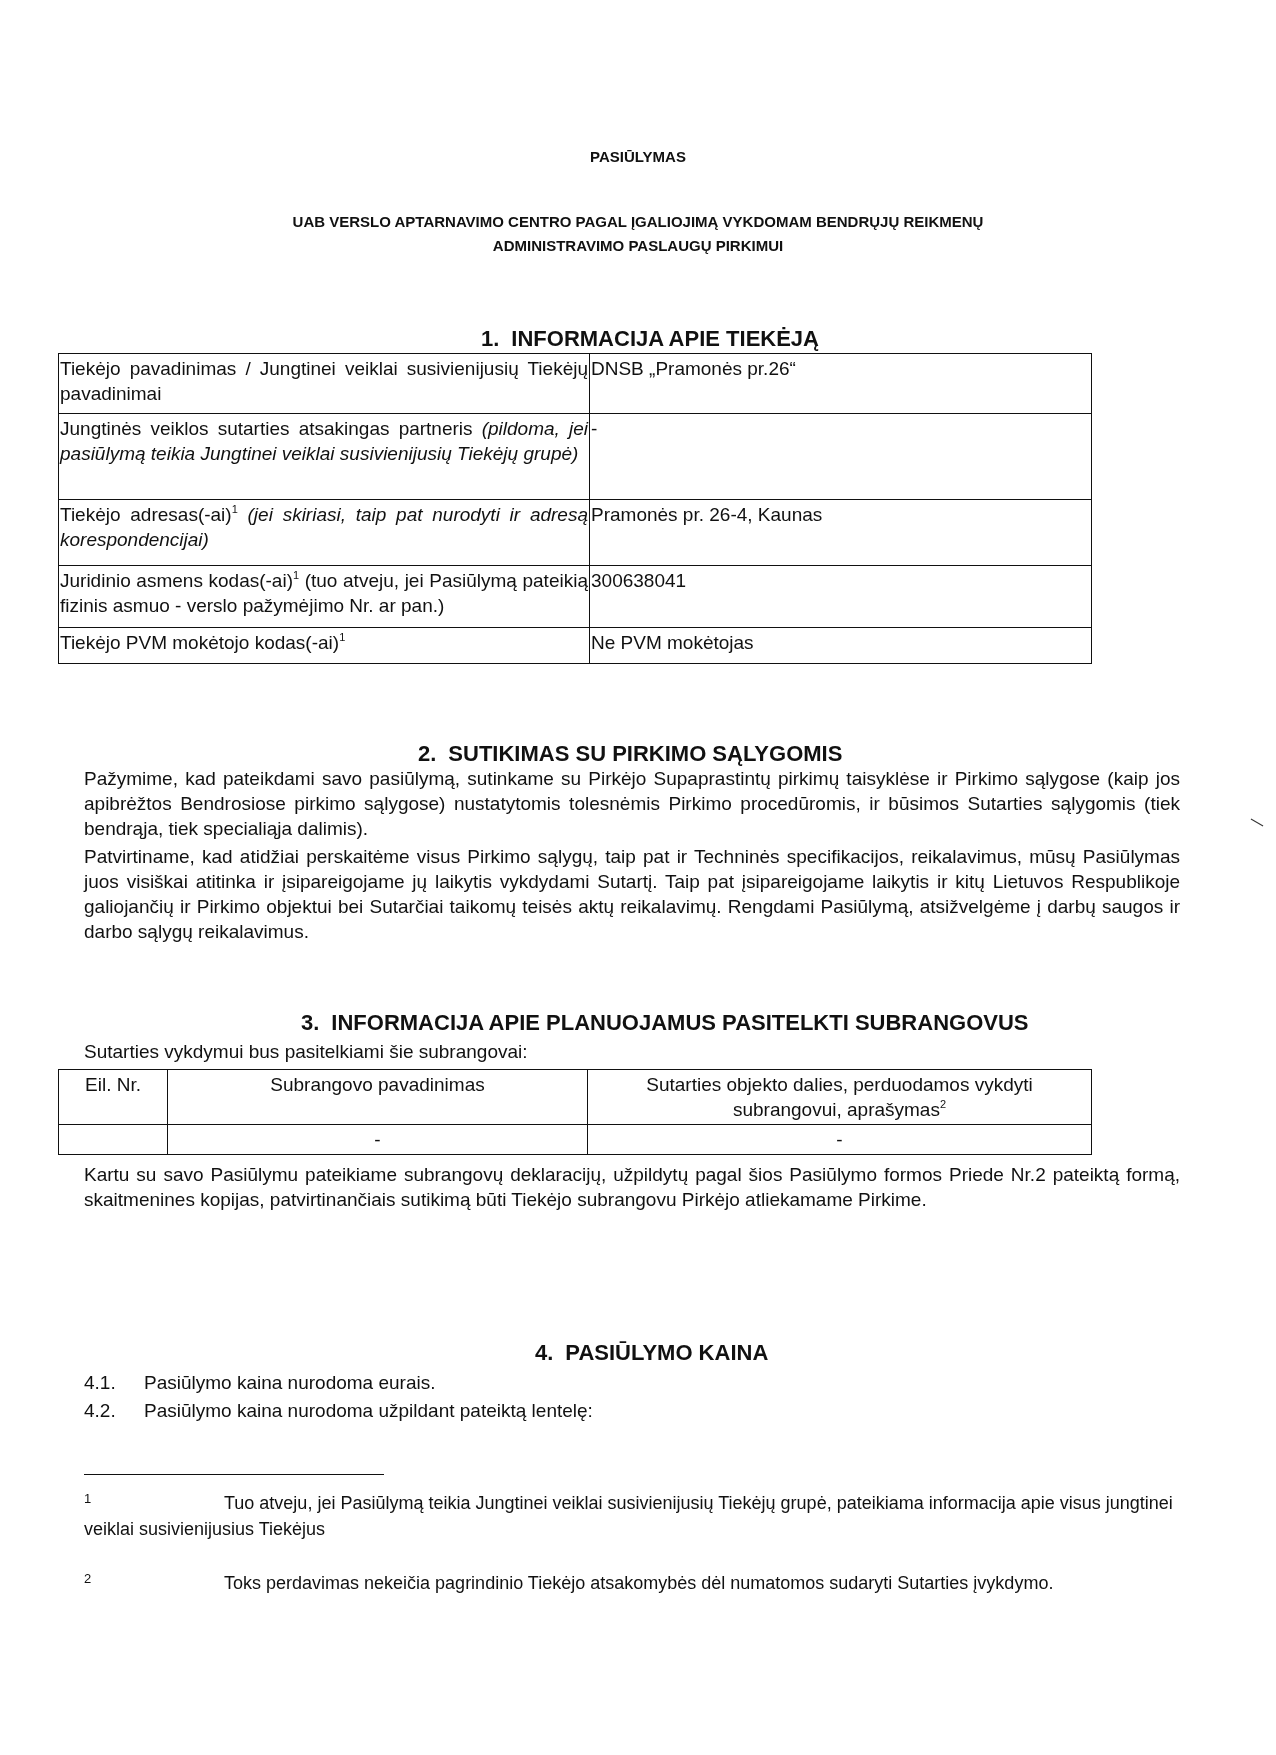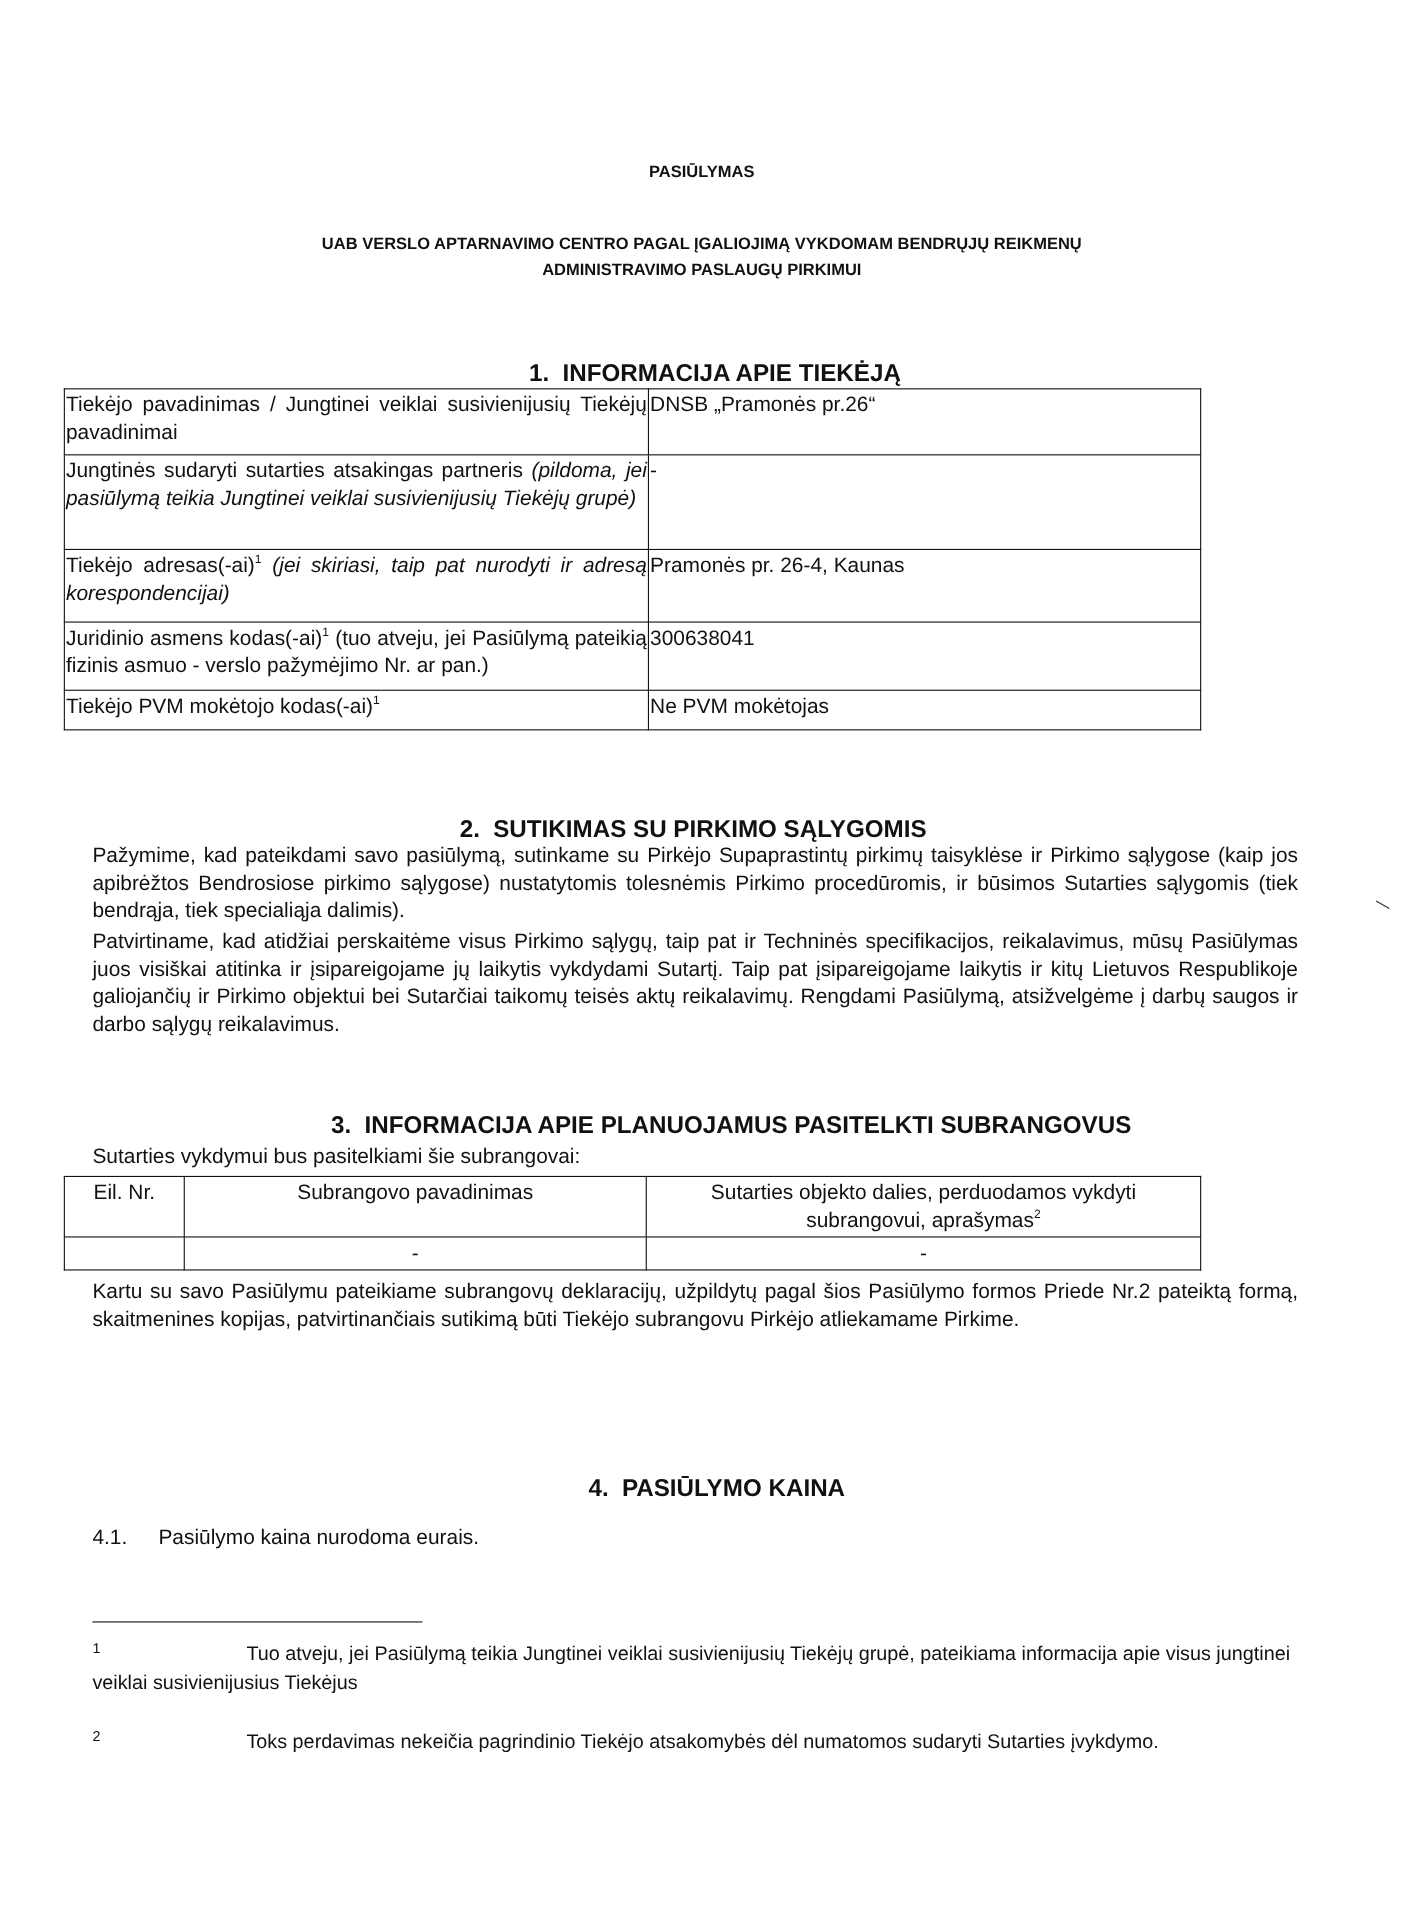--- a/index.html
+++ b/index.html
@@ -49,21 +49,21 @@
   <span class="num">1.</span><span>INFORMACIJA APIE TIEKĖJĄ</span>
 </div>
 
 <table class="info">
   <tbody>
       <tr style="height:60px;padding-left:20px;">
     <td class="lab"><span>Tiekėjo pavadinimas / Jungtinei veiklai susivienijusių Tiekėjų pavadinimai</span></td>
     <td class="val">DNSB „Pramonės pr.26“</td>
   </tr>
   <tr style="height:86px;">
-    <td class="lab"><span>Jungtinės sudaryti sutarties atsakingas partneris </span><i>(pildoma, jei pasiūlymą teikia Jungtinei veiklai susivienijusių Tiekėjų grupė)</i></td>
+    <td class="lab"><span>Jungtinės veiklos sutarties atsakingas partneris </span><i>(pildoma, jei pasiūlymą teikia Jungtinei veiklai susivienijusių Tiekėjų grupė)</i></td>
     <td class="val">-</td>
   </tr>
   <tr style="height:66px;">
     <td class="lab"><span>Tiekėjo adresas(-ai)</span><sup>1</sup><i> (jei skiriasi, taip pat nurodyti ir adresą korespondencijai)</i></td>
     <td class="val">Pramonės pr. 26-4, Kaunas</td>
   </tr>
   <tr style="height:62px;">
     <td class="lab"><span>Juridinio asmens kodas(-ai)</span><sup>1</sup><span> (tuo atveju, jei Pasiūlymą pateikią fizinis asmuo - verslo pažymėjimo Nr. ar pan.)</span></td>
     <td class="val">300638041</td>
   </tr>
@@ -97,22 +97,23 @@
     <td>-</td>
     <td>-</td>
   </tr>
 </tbody>
   </table>
 <div class="abs para" style="left:84px;width:1096px;top:1162px;">Kartu su savo Pasiūlymu pateikiame subrangovų deklaracijų, užpildytų pagal šios Pasiūlymo formos Priede Nr.2 pateiktą formą, skaitmenines kopijas, patvirtinančiais sutikimą būti Tiekėjo subrangovu Pirkėjo atliekamame Pirkime.</div>
 
 <div class="abs sec-h" style="left:535px;top:1340px;">
   <span class="num">4.</span><span>PASIŪLYMO KAINA</span>
 </div>
-<div class="abs" style="left:84px;top:1369px;line-height:28px;margin-top:16px;">
+<div class="abs" style="left:84px;top:1369px;line-height:28px;">
   <div><span style="display:inline-block;width:60px;">4.1.</span><span>Pasiūlymo kaina nurodoma eurais.</span></div>
+  <div><span style="display:inline-block;width:60px;">4.2.</span><span>Pasiūlymo kaina nurodoma užpildant pateiktą lentelę:</span></div>
 </div>
 
 <div class="fn-line"></div>
 <div class="abs fn" style="left:84px;width:1096px;top:1486px;">
   <span class="mark">1</span><span>Tuo atveju, jei Pasiūlymą teikia Jungtinei veiklai susivienijusių Tiekėjų grupė, pateikiama informacija apie visus jungtinei veiklai susivienijusius Tiekėjus</span>
 </div>
 <div class="abs fn" style="left:84px;width:1096px;top:1562px;text-align:justify;line-height:34px;">
   <span class="mark">2</span><span>Toks perdavimas nekeičia pagrindinio Tiekėjo atsakomybės dėl numatomos sudaryti Sutarties įvykdymo.</span>
 </div>
 

